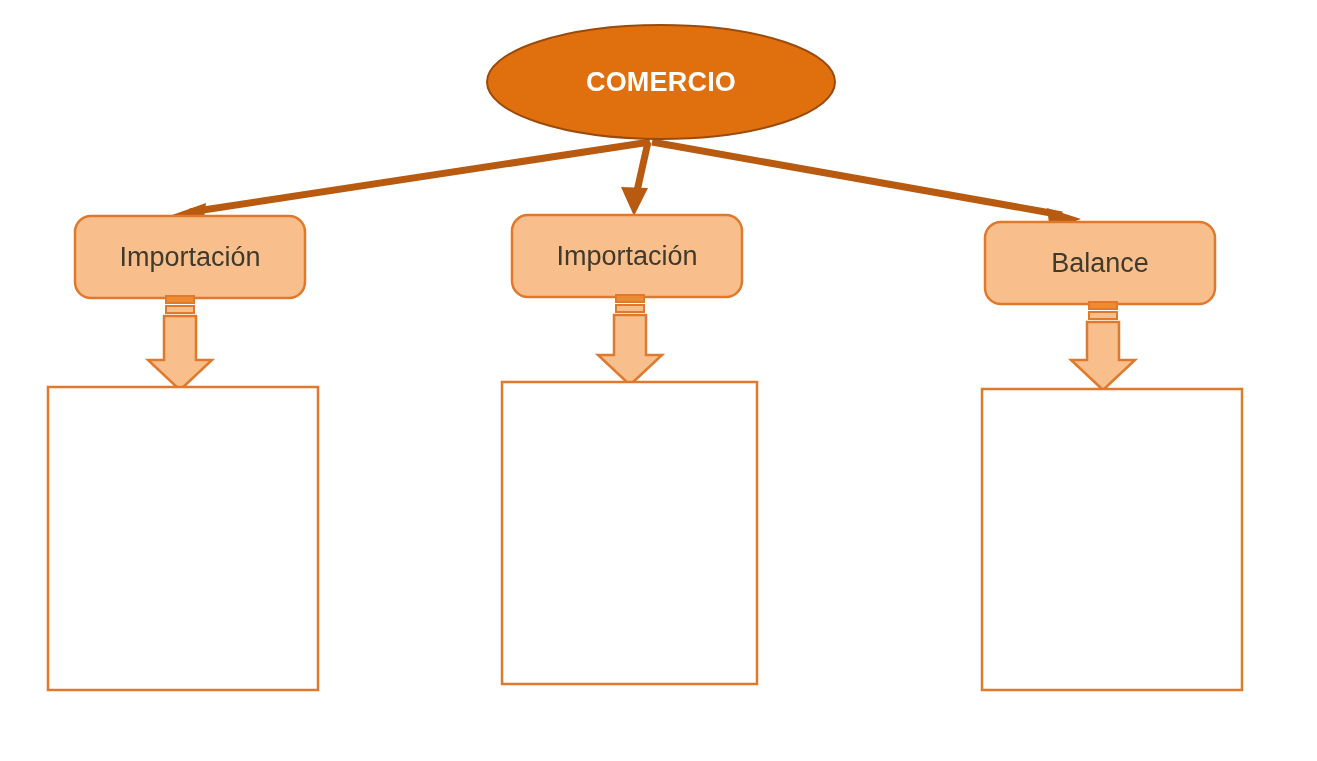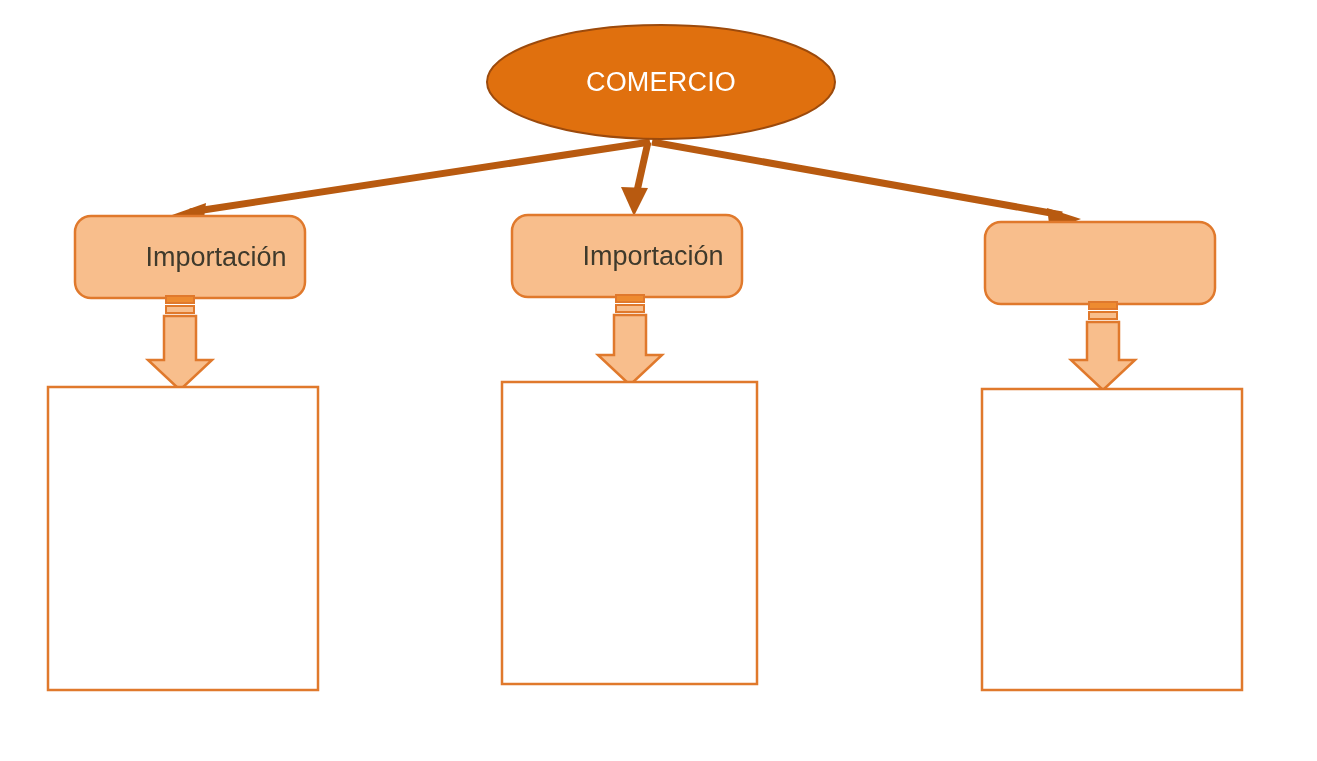--- a/index.html
+++ b/index.html
@@ -28,31 +28,30 @@
   .node-label {
     position: absolute;
     display: flex;
     align-items: center;
     justify-content: center;
     pointer-events: none;
     white-space: nowrap;
   }
   .root-label {
     color: #FFFFFF;
-    font-weight: normal;
+    font-weight: bold;
     font-size: 27px;
     letter-spacing: 0.2px;
     font-family: "Liberation Sans", sans-serif;
   }
   .branch-label {
     color: #3F3A2C;
     font-weight: normal;
     font-size: 27px;
     font-family: "Liberation Sans", sans-serif;
-    margin-left: 26px;
   }
 </style>
 </head>
 <body>
 
 <div id="canvas">
 
   <svg id="svg-layer" viewBox="0 0 1317 761" xmlns="http://www.w3.org/2000/svg">
 
     <g>
@@ -105,20 +104,21 @@
 
     <rect x="982" y="389" width="260" height="301" fill="#FFFFFF" stroke="#E0792C" stroke-width="2.5"></rect>
   </svg>
 
   <div class="node-label root-label" style="left:487px; top:25px; width:348px; height:114px;">COMERCIO</div>
 
   <div class="node-label branch-label" style="left:75px; top:216px; width:230px; height:82px;">Importación</div>
 
   <div class="node-label branch-label" style="left:512px; top:215px; width:230px; height:82px;">Importación</div>
 
+  <div class="node-label branch-label" style="left:985px; top:222px; width:230px; height:82px;">Balance</div>
 
   <div class="node-label branch-label" style="left:48px; top:387px; width:270px; height:303px; font-size:20px;"></div>
 
   <div class="node-label branch-label" style="left:502px; top:382px; width:255px; height:302px; font-size:20px;"></div>
 
   <div class="node-label branch-label" style="left:982px; top:389px; width:260px; height:301px; font-size:20px;"></div>
 
 </div>
 
 </body></html>

